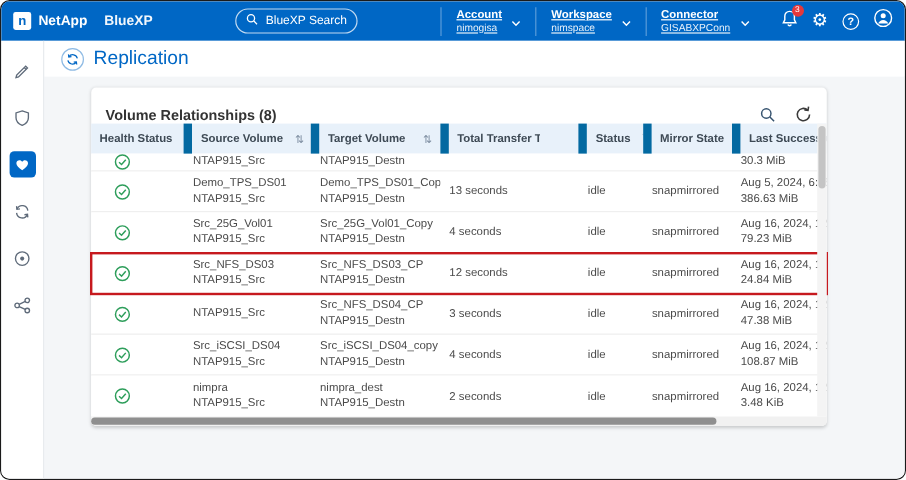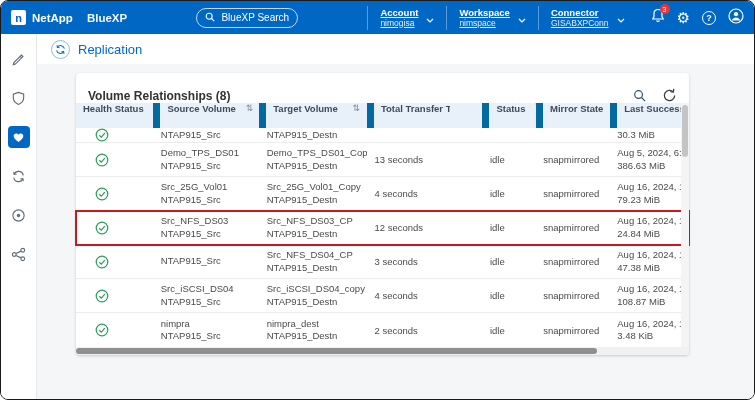--- a/index.html
+++ b/index.html
@@ -24,34 +24,34 @@
   .help-circle { width:14px; height:14px; border:1.3px solid #fff; border-radius:50%; font-size:9px; font-weight:bold; display:flex; align-items:center; justify-content:center; }
 
   
   .app-body { display:flex; flex:1; min-height:0; }
   .sidebar { width:36px; background:#fff; border-right:1px solid #e3e6ea; display:flex; flex-direction:column; align-items:center; padding-top:14px; gap:17px; flex-shrink:0; }
   .sico { cursor:pointer; display:flex; align-items:center; justify-content:center; width:22px; height:22px; }
   .sico.active { background:#0067C5; border-radius:4px; }
   .main { flex:1; display:flex; flex-direction:column; min-width:0; }
   .breadcrumb { height:30px; background:#fff; display:flex; align-items:center; gap:8px; padding-left:14px; flex-shrink:0; }
   .bc-circle { width:19px; height:19px; border:1px solid #8fbbe4; border-radius:50%; display:flex; align-items:center; justify-content:center; }
-  .bc-title { color:#0067C5; font-size:13px; }
+  .bc-title { color:#0067C5; font-size:16px; }
   .content { flex:1; background:#F4F6F8; padding:9px 67px 0 39px; }
 
   
   .card { background:#fff; border-radius:4px; box-shadow:0 1px 3px rgba(0,0,0,.18); width:613px; }
   .card-head { height:30px; display:flex; align-items:flex-end; padding:0 12px; }
   .card-title { font-size:12px; font-weight:bold; color:#333; flex:1; }
   .card-actions { display:flex; align-items:center; gap:16px; }
   .card-actions .tico { color:#35526e; }
 
   
   .table-wrap { position:relative; }
   .thead { display:flex; background:#E8F1FA; height:25px; align-items:center; font-size:9.5px; font-weight:bold; color:#3e4a55; }
-  .th { display:flex; align-items:flex-start; gap:10px; padding:0 7px; height:100%; cursor:pointer; overflow:hidden; white-space:nowrap; }
+  .th { display:flex; align-items:center; gap:10px; padding:0 7px; height:100%; cursor:pointer; overflow:hidden; white-space:nowrap; }
   .th + .th { border-left:7px solid #0369a1; }
   .sortg { color:#7d8da0; font-size:9px; font-weight:normal; flex-shrink:0; }
   .c1{width:82px;} .c2{width:112px;} .c3{width:114px;} .c4{width:88px;} .c5{width:56px;margin-left:32px;} .c6{width:78px;} .c7{width:83px;}
   .tr { display:flex; align-items:center; height:34px; border-bottom:1px solid #ececec; font-size:9.5px; color:#4a4a4a; cursor:pointer; background:#fff; }
   .tr.highlight { outline:2px solid #C6191E; outline-offset:-1px; }
   .tr.clipped { height:15px; overflow:hidden; align-items:flex-end; border-bottom:1px solid #ececec; }
   .tr.clipped .inner { display:flex; align-items:center; height:34px; margin-bottom:-2px; width:100%; transform:translateY(8px); }
   .td { padding:12px 7px; overflow:hidden; white-space:nowrap; }
   .stack { display:flex; flex-direction:column; line-height:12.5px; }
   .chk { display:flex; margin-left:12px; }

